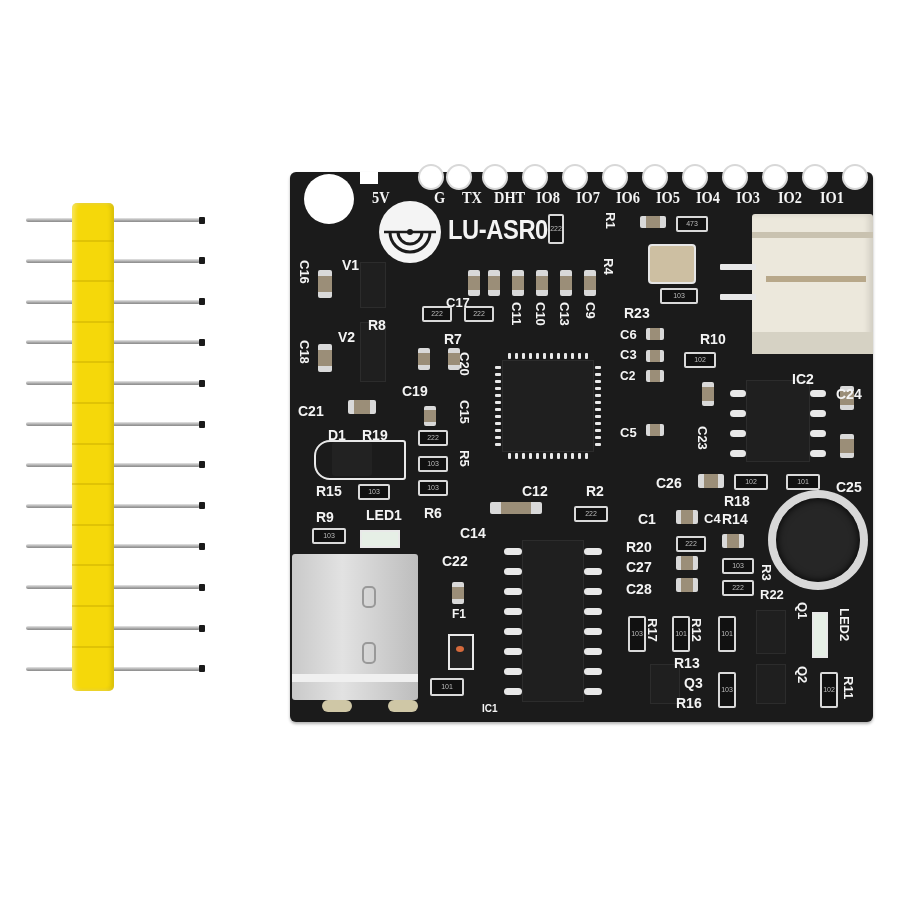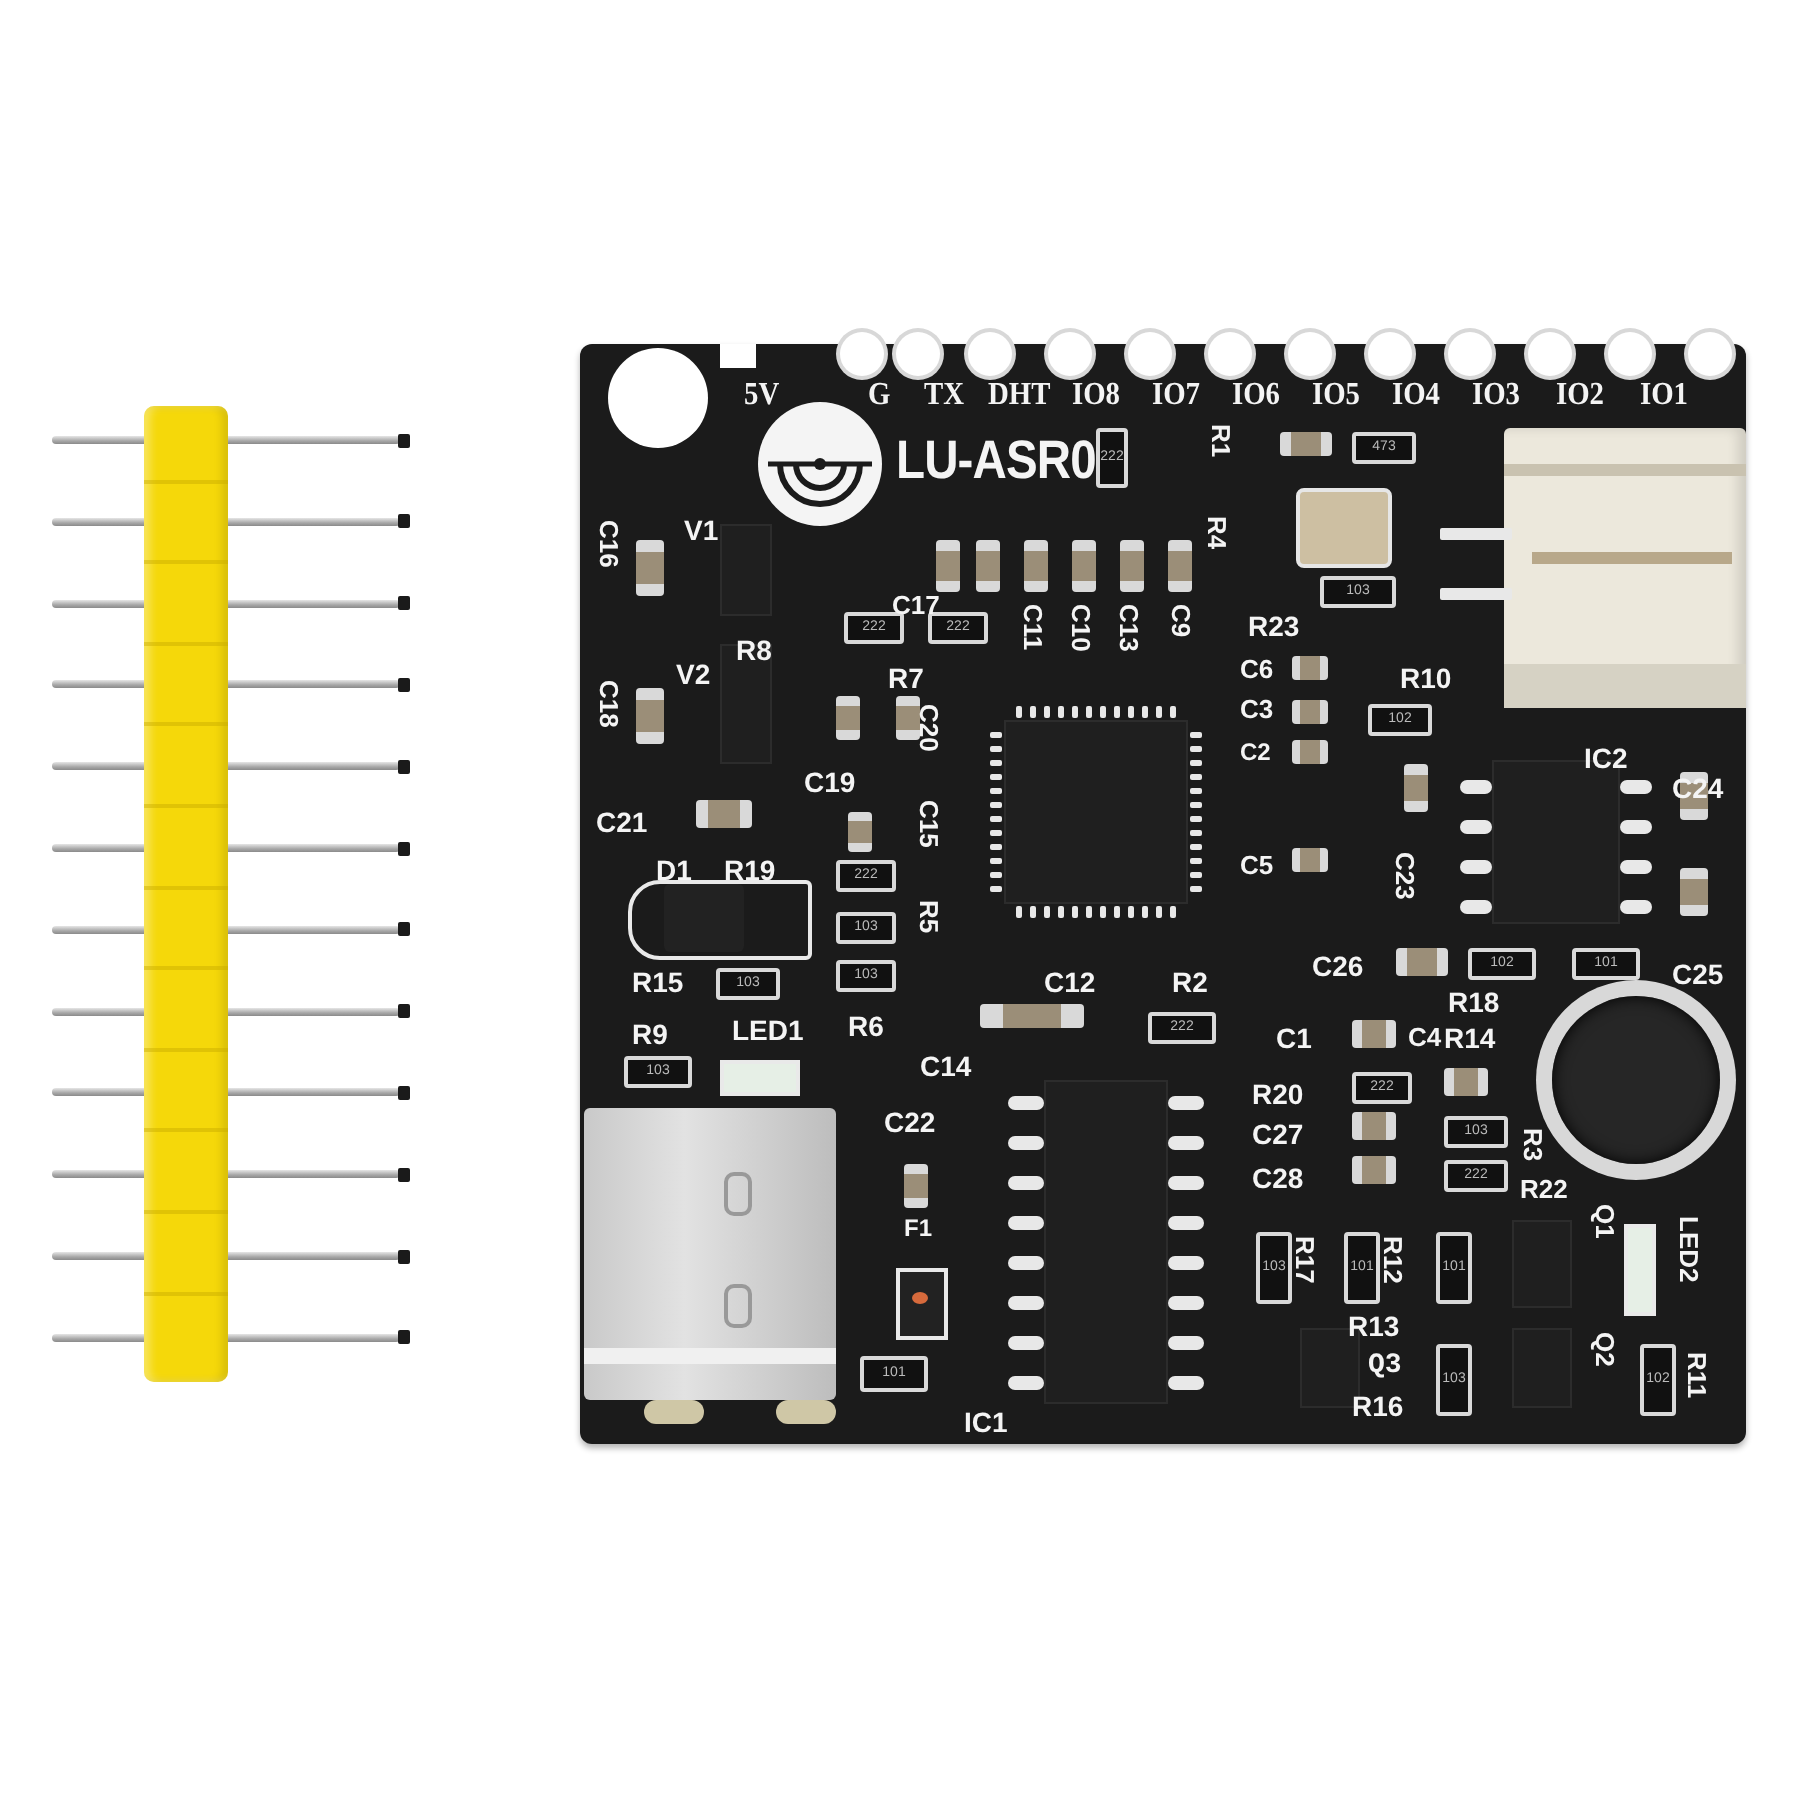--- a/index.html
+++ b/index.html
@@ -328,21 +328,21 @@
       <div class="silk vert" style="left:168px;top:278px;font-size:13px;">R5</div>
       <div class="silk" style="left:26px;top:312px;font-size:14px;">R15</div>
       <div class="silk" style="left:134px;top:334px;font-size:14px;">R6</div>
       <div class="silk" style="left:26px;top:338px;font-size:14px;">R9</div>
       <div class="silk" style="left:76px;top:336px;font-size:14px;">LED1</div>
       <div class="silk" style="left:232px;top:312px;font-size:14px;">C12</div>
       <div class="silk" style="left:296px;top:312px;font-size:14px;">R2</div>
       <div class="silk" style="left:170px;top:354px;font-size:14px;">C14</div>
       <div class="silk" style="left:152px;top:382px;font-size:14px;">C22</div>
       <div class="silk" style="left:162px;top:436px;font-size:12px;">F1</div>
-      <div class="silk" style="left:192px;top:532px;font-size:14px;">IC1</div>
+      <div class="silk" style="left:192px;top:532px;font-size:10px;">IC1</div>
       <div class="silk vert" style="left:314px;top:40px;font-size:13px;">R1</div>
       <div class="silk vert" style="left:312px;top:86px;font-size:13px;">R4</div>
       <div class="silk" style="left:334px;top:134px;font-size:14px;">R23</div>
       <div class="silk" style="left:330px;top:156px;font-size:13px;">C6</div>
       <div class="silk" style="left:330px;top:176px;font-size:13px;">C3</div>
       <div class="silk" style="left:330px;top:198px;font-size:12px;">C2</div>
       <div class="silk" style="left:410px;top:160px;font-size:14px;">R10</div>
       <div class="silk" style="left:330px;top:254px;font-size:13px;">C5</div>
       <div class="silk vert" style="left:406px;top:254px;font-size:13px;">C23</div>
       <div class="silk" style="left:502px;top:200px;font-size:14px;">IC2</div>
@@ -356,18 +356,18 @@
       <div class="silk" style="left:336px;top:368px;font-size:14px;">R20</div>
       <div class="silk" style="left:336px;top:388px;font-size:14px;">C27</div>
       <div class="silk" style="left:336px;top:410px;font-size:14px;">C28</div>
       <div class="silk vert" style="left:470px;top:392px;font-size:13px;">R3</div>
       <div class="silk" style="left:470px;top:416px;font-size:13px;">R22</div>
       <div class="silk vert" style="left:356px;top:446px;font-size:13px;">R17</div>
       <div class="silk vert" style="left:400px;top:446px;font-size:13px;">R12</div>
       <div class="silk" style="left:384px;top:484px;font-size:14px;">R13</div>
       <div class="silk vert" style="left:506px;top:430px;font-size:13px;">Q1</div>
       <div class="silk vert" style="left:506px;top:494px;font-size:13px;">Q2</div>
-      <div class="silk" style="left:394px;top:504px;font-size:14px;font-family:Liberation Mono, monospace;">Q3</div>
+      <div class="silk" style="left:394px;top:504px;font-size:14px;">Q3</div>
       <div class="silk" style="left:386px;top:524px;font-size:14px;">R16</div>
       <div class="silk vert" style="left:548px;top:436px;font-size:13px;">LED2</div>
       <div class="silk vert" style="left:552px;top:504px;font-size:13px;">R11</div>
     </div>
 </div>
 
 </body></html>

